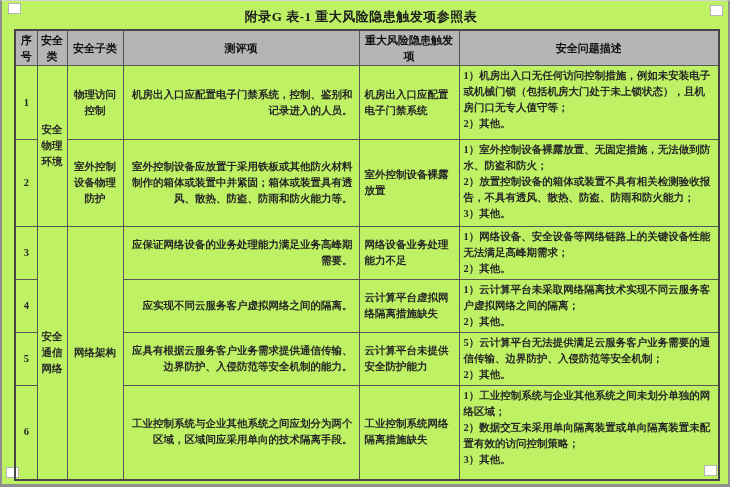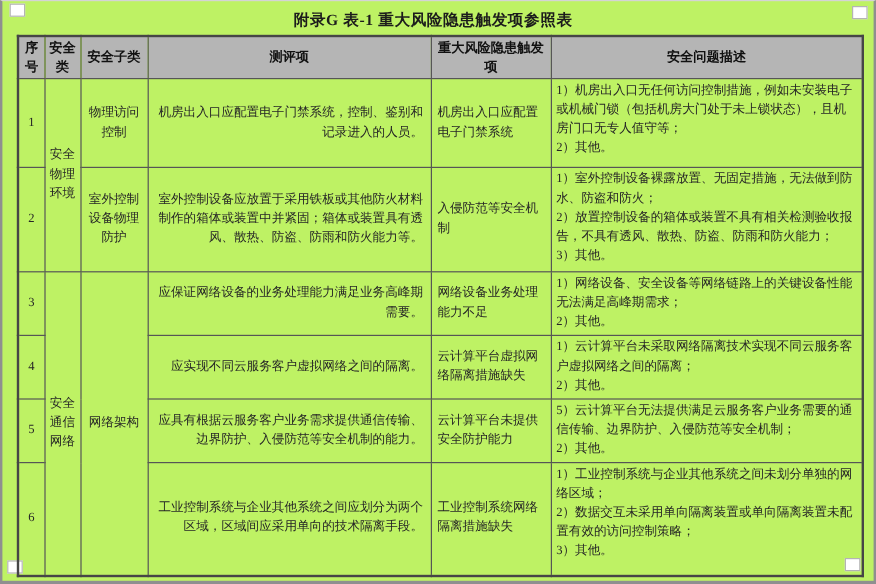--- a/index.html
+++ b/index.html
@@ -47,20 +47,21 @@
     border-collapse: collapse;
     table-layout: fixed;
     border: 2px solid #464646;
   }
   table.risk th, table.risk td {
     border: 1px solid #565656;
     font-size: 10.5px;
     line-height: 16px;
     overflow: hidden;
     word-break: break-all;
+    font-weight: bold;
   }
   table.risk th {
     background: #b5b5b5;
     font-weight: bold;
     font-size: 11px;
     text-align: center;
     vertical-align: middle;
     padding: 1px 2px;
     color: #111;
   }
@@ -131,21 +132,21 @@
         <td class="center">物理访问控制</td>
         <td class="item">机房出入口应配置电子门禁系统，控制、鉴别和记录进入的人员。</td>
         <td class="trigger">机房出入口应配置电子门禁系统</td>
         <td class="desc">1）机房出入口无任何访问控制措施，例如未安装电子或机械门锁（包括机房大门处于未上锁状态），且机房门口无专人值守等；
 2）其他。</td>
       </tr>
       <tr class="row-2">
         <td class="center">2</td>
         <td class="center">室外控制设备物理防护</td>
         <td class="item">室外控制设备应放置于采用铁板或其他防火材料制作的箱体或装置中并紧固；箱体或装置具有透风、散热、防盗、防雨和防火能力等。</td>
-        <td class="trigger">入侵防范等安全机制</td>
+        <td class="trigger">室外控制设备裸露放置</td>
         <td class="desc">1）室外控制设备裸露放置、无固定措施，无法做到防水、防盗和防火；
 2）放置控制设备的箱体或装置不具有相关检测验收报告，不具有透风、散热、防盗、防雨和防火能力；
 3）其他。</td>
       </tr>
       <tr class="row-3">
         <td class="center">3</td>
         <td class="center" rowspan="4">安全通信网络</td>
         <td class="center" rowspan="4">网络架构</td>
         <td class="item">应保证网络设备的业务处理能力满足业务高峰期需要。</td>
         <td class="trigger">网络设备业务处理能力不足</td>

